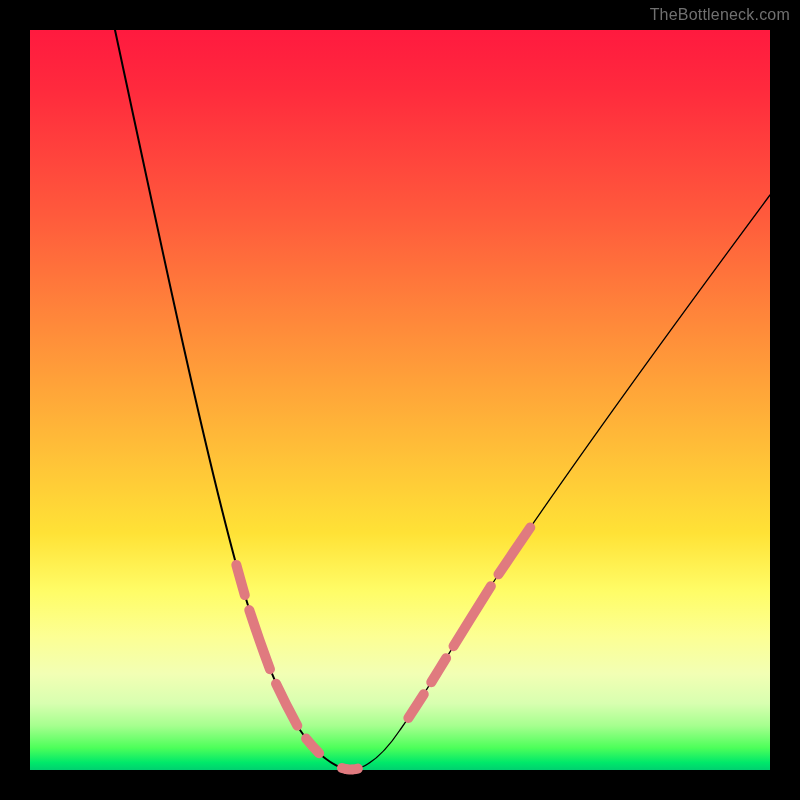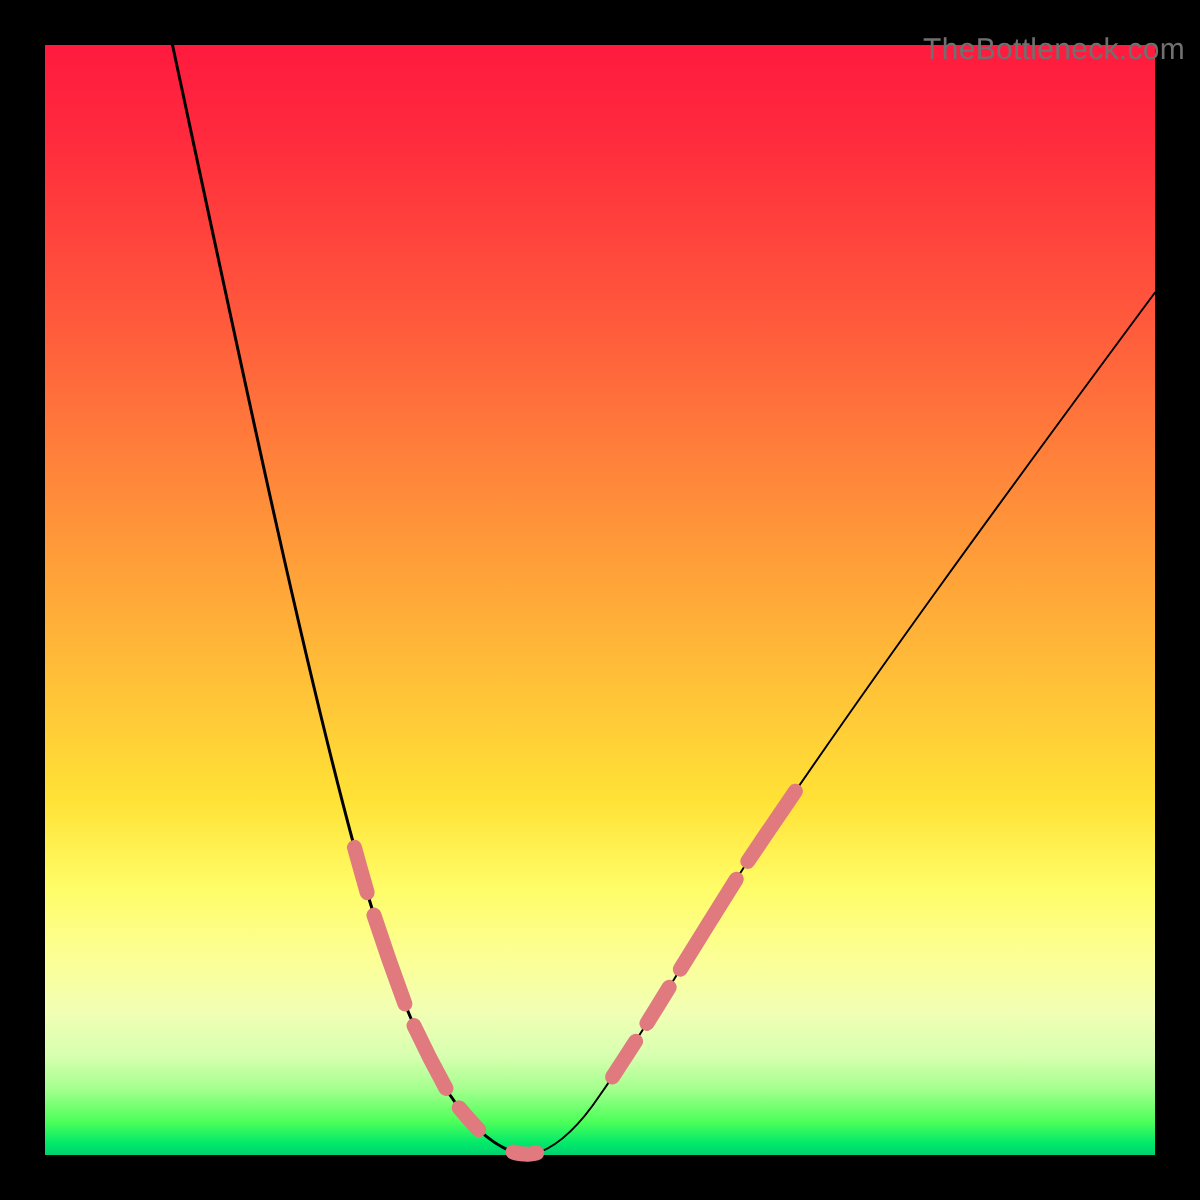--- a/index.html
+++ b/index.html
@@ -39,24 +39,24 @@
       #f2ffb4 87%,
       #d8ffb0 91%,
       #a6ff8f 94%,
       #4dff5a 97%,
       #00e86a 99%,
       #00d070 100%
     );
   }
   .watermark {
     position: absolute;
-    top: 22px;
+    top: 6px;
     right: 10px;
     color: #707070;
-    font-size: 20px;
+    font-size: 16px;
     letter-spacing: 0.2px;
     font-weight: 400;
   }
   svg.curves {
     position: absolute;
     left: 0;
     top: 0;
     width: 740px;
     height: 740px;
     overflow: visible;

